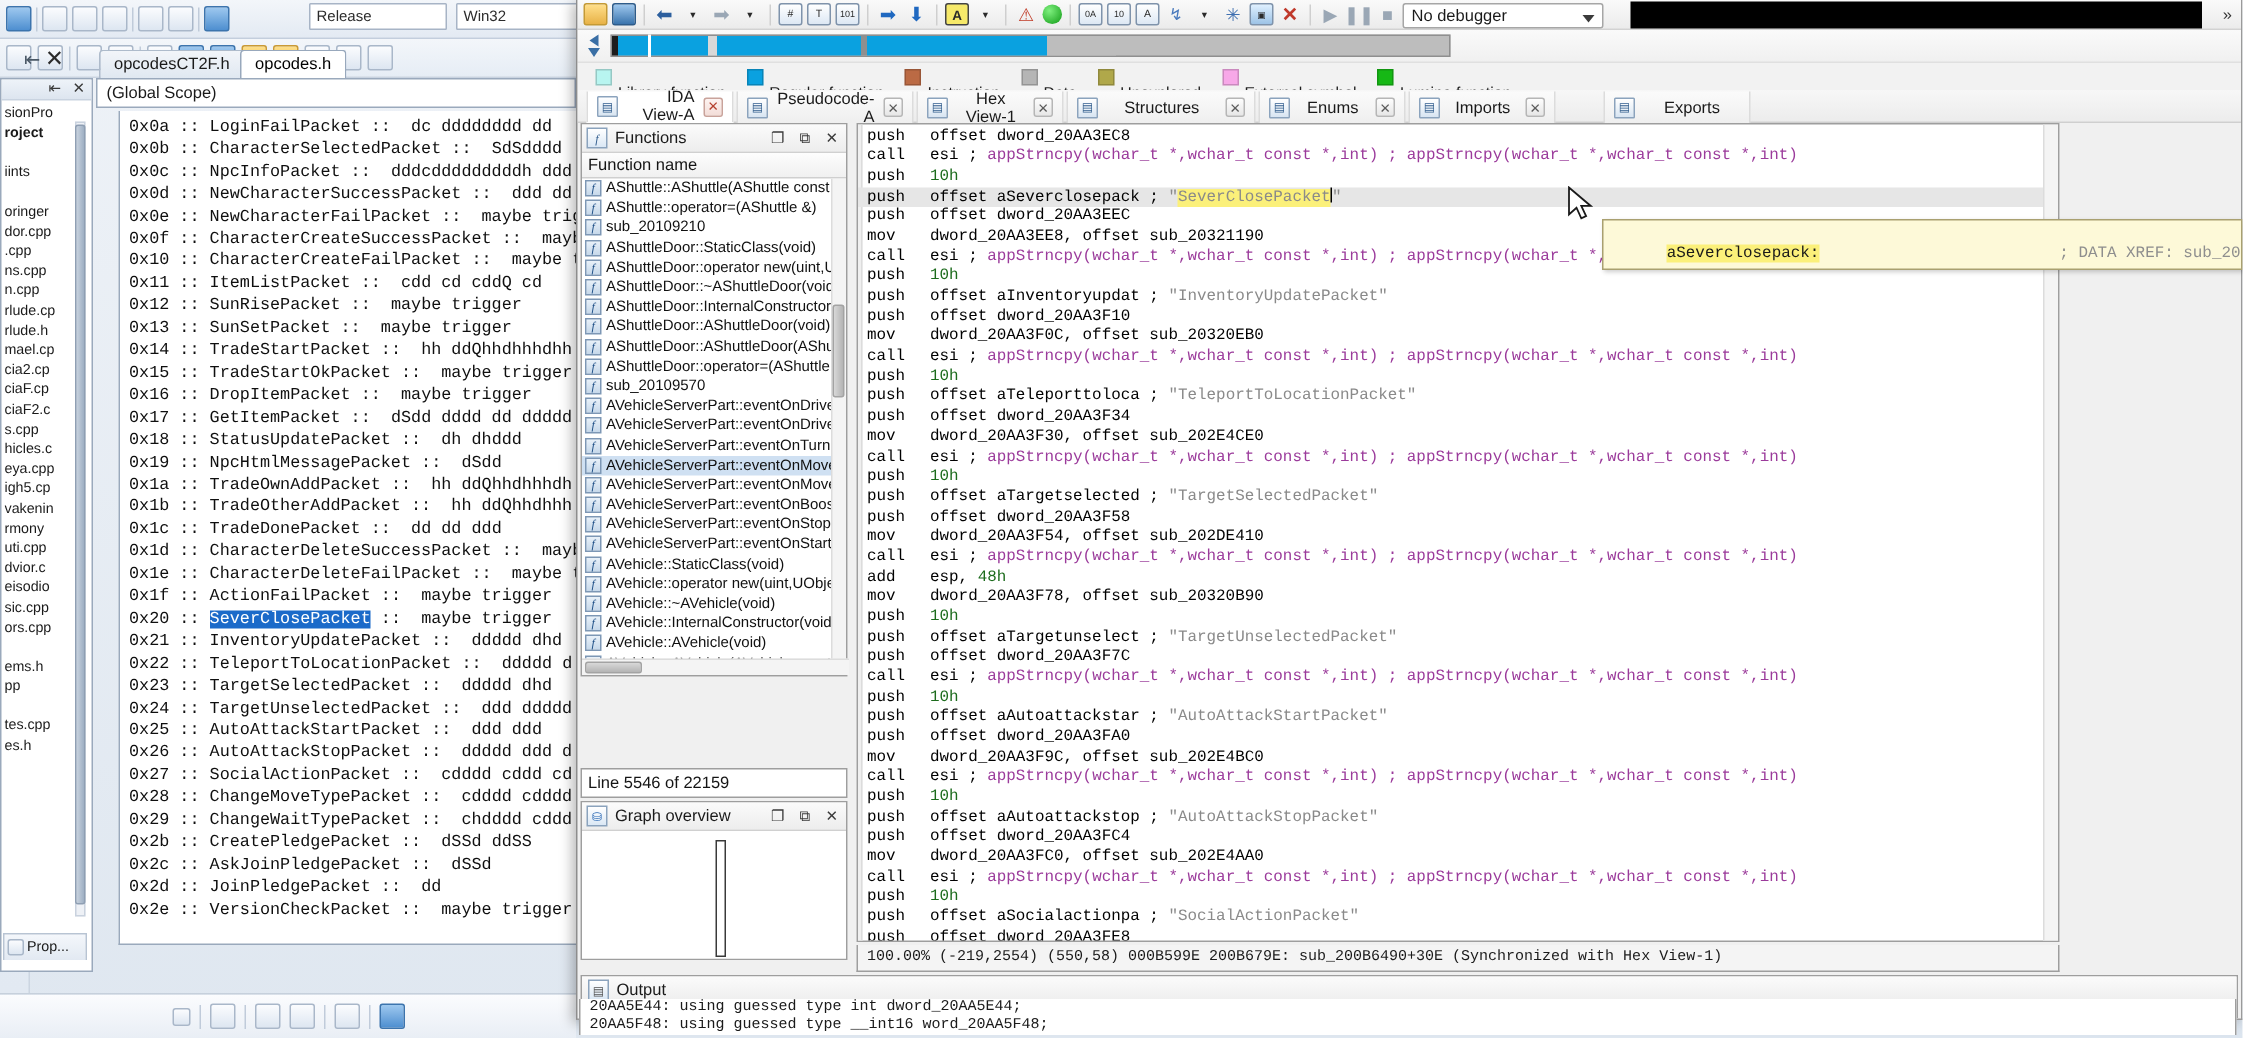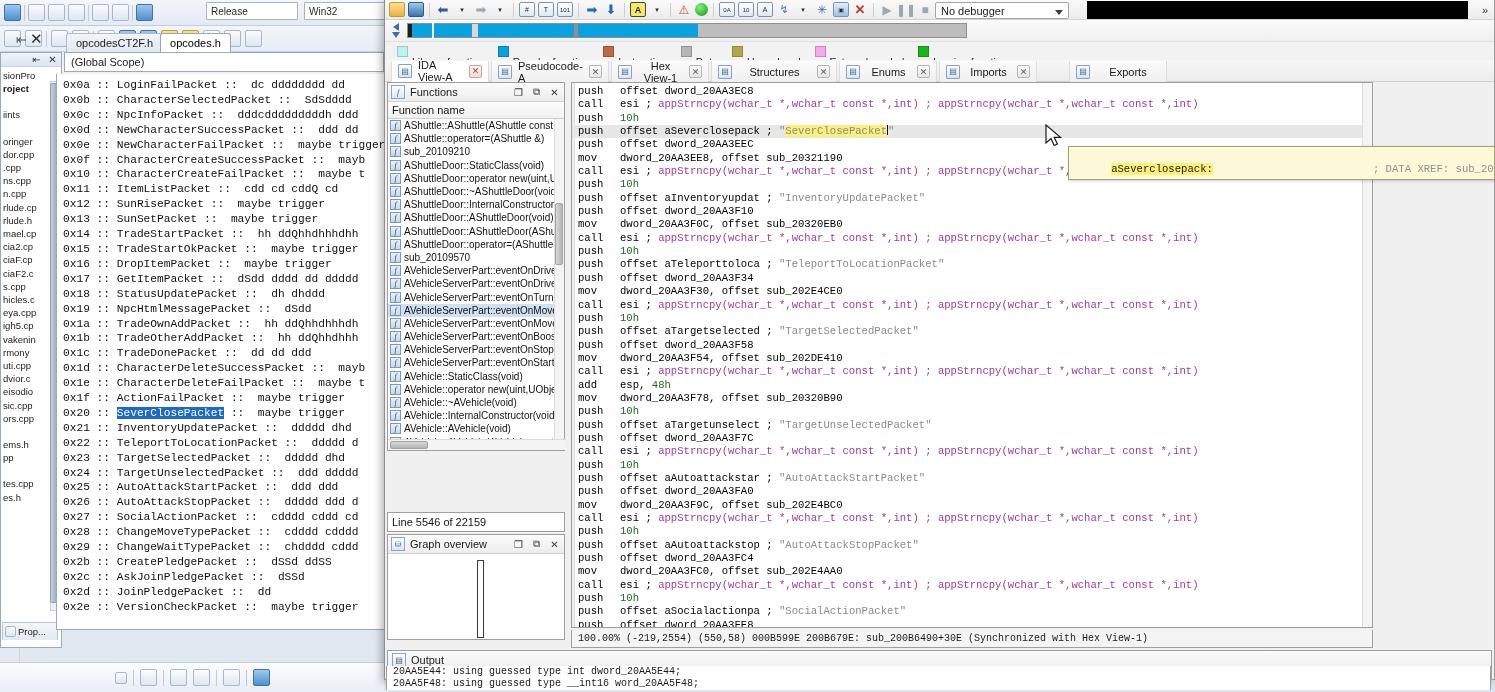--- a/index.html
+++ b/index.html
@@ -115,21 +115,21 @@
   
   #vs-scopebar {
     position: absolute; left: 64px; top: 52px; width: 320px; height: 20px;
     background: #ffffff; border: 1px solid #9aa9bc;
     display: flex; align-items: center; padding-left: 6px;
     font-size: 11px; color: #1a1a1a;
   }
 
   
   #vs-code {
-    position: absolute; left: 56px; top: 74px; width: 348px; height: 556px;
+    position: absolute; left: 79px; top: 74px; width: 348px; height: 556px;
     background: #ffffff; border: 1px solid #9aa9bc; border-top:none;
     overflow: hidden;
   }
   #vs-code-inner { padding: 4px 0 0 6px; }
   .code-line {
     font-family: "Liberation Mono", monospace;
     font-size: 11.2px; line-height: 14.9px;
     white-space: pre; color: #0f0f0f;
   }
   .code-line .addr { color:#0f0f0f; }
@@ -648,26 +648,26 @@
         <span class="legend-lbl">Unexplored</span>
         <span class="legend-sw" style="background: rgb(247, 168, 232);"></span>
         <span class="legend-lbl">External symbol</span>
         <span class="legend-sw" style="background: rgb(22, 184, 21);"></span>
         <span class="legend-lbl">Lumina function</span>
       </div>
 
     <div id="ida-tabrow">
         <div class="ida-vtab active" style="left: 6px; width: 98px;">
           <span class="tabico">▤</span>
-          <span style="flex:1;text-align:left">IDA View-A</span>
+          <span style="flex:1;text-align:right">IDA View-A</span>
           <span class="tabx red">✕</span>
         </div>
         <div class="ida-vtab" style="left: 106px; width: 118px;">
           <span class="tabico">▤</span>
-          <span style="flex:1;text-align:left">Pseudocode-A</span>
+          <span style="flex:1;text-align:right">Pseudocode-A</span>
           <span class="tabx">✕</span>
         </div>
         <div class="ida-vtab" style="left: 226px; width: 98px;">
           <span class="tabico">▤</span>
           <span style="flex:1;text-align:center">Hex View-1</span>
           <span class="tabx">✕</span>
         </div>
         <div class="ida-vtab" style="left: 326px; width: 126px;">
           <span class="tabico">▤</span>
           <span style="flex:1;text-align:center">Structures</span>

